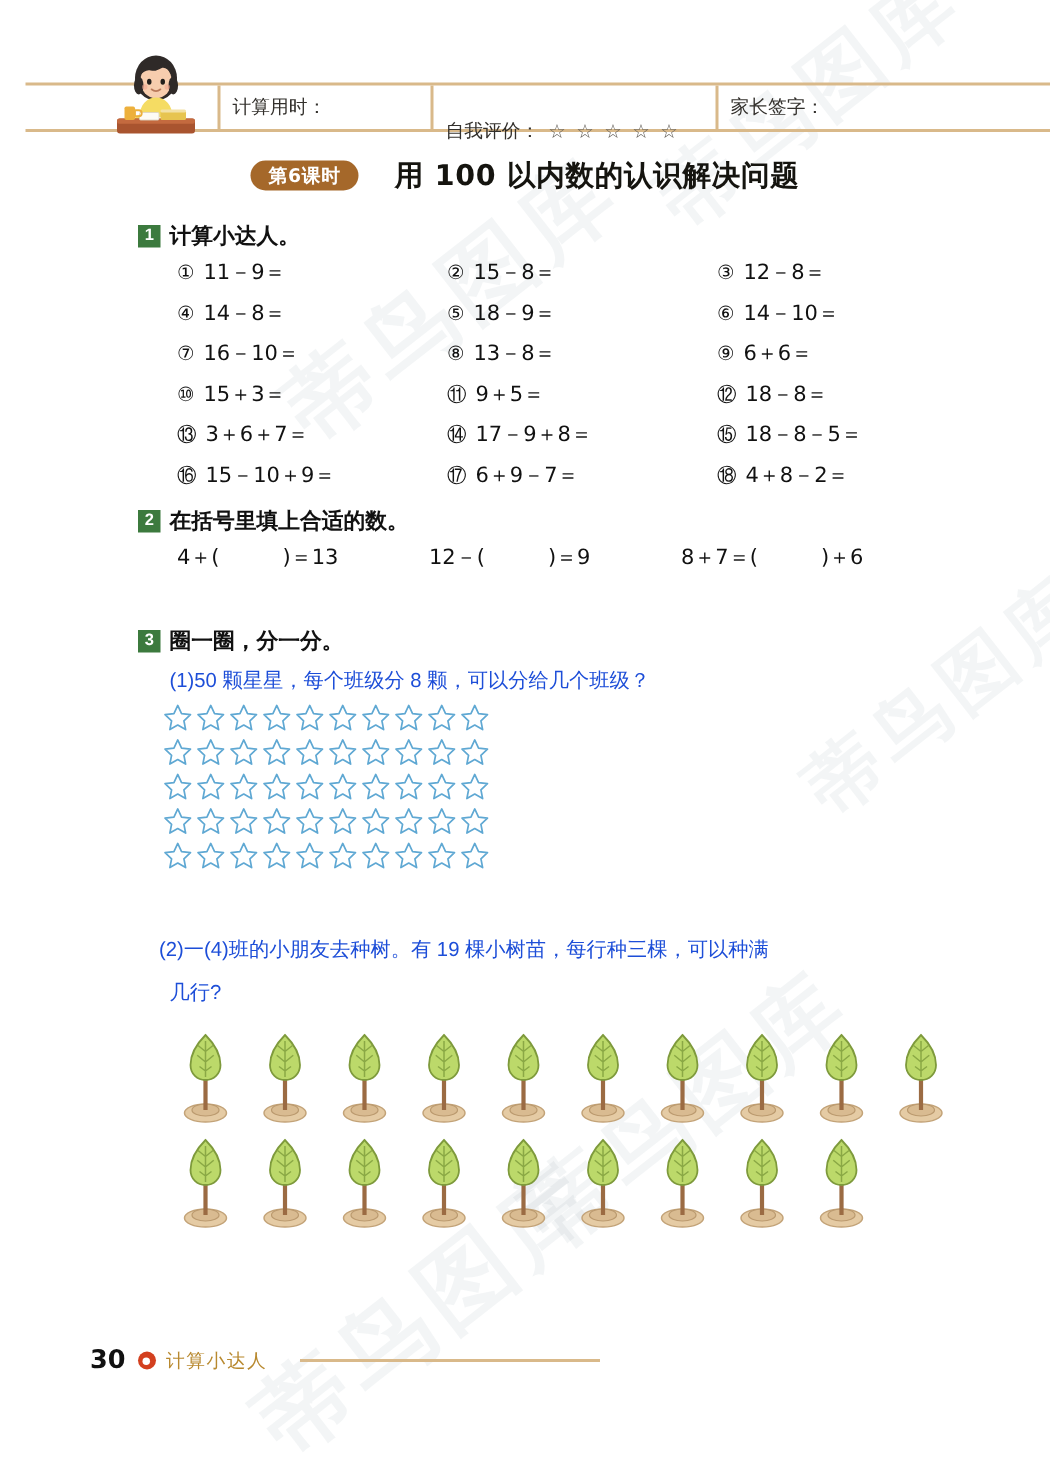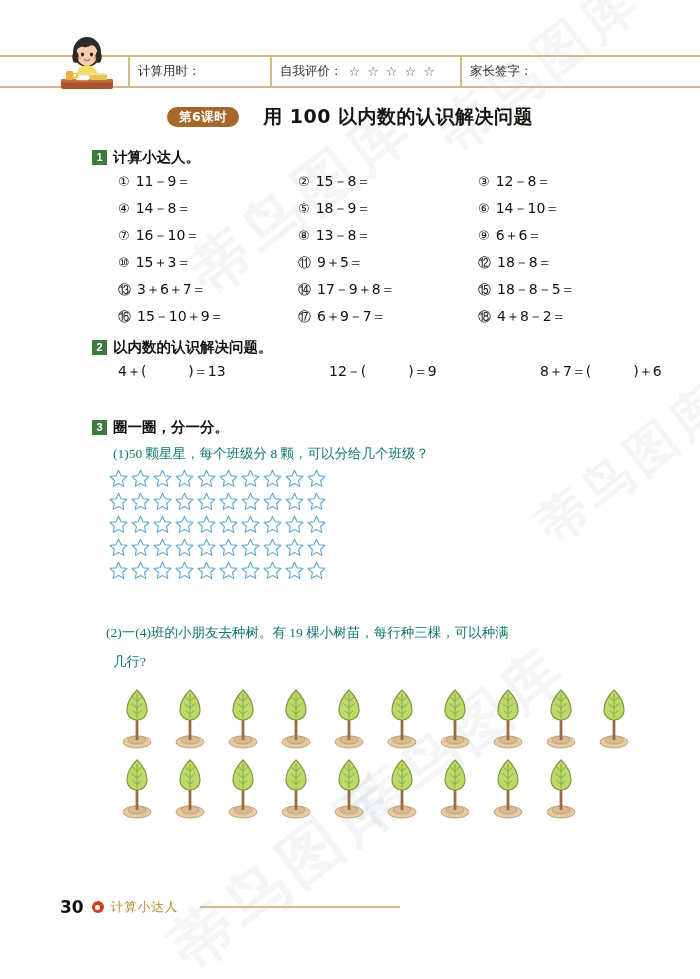--- a/index.html
+++ b/index.html
@@ -35,21 +35,21 @@
   }
   .wm-a { left: 170px; top: 160px; font-size: 60px; }
   .wm-b { left: 420px; top: 30px;  font-size: 54px; }
   .wm-c { left: 330px; top: 700px; font-size: 58px; }
   .wm-d { left: 150px; top: 830px; font-size: 62px; }
   .wm-e { left: 520px; top: 430px; font-size: 50px; }
 
   
   .header-area {
     position: absolute;
-    left: 0; top: 26px;
+    left: 17px; top: 26px;
     width: 624px; height: 68px;
     z-index: 10;
   }
   .hdr-line {
     position: absolute;
     left: 0; width: 700px;
     height: 2px;
     background: #d9b98a;
   }
   .hdr-line-top { top: 29px; }
@@ -68,21 +68,21 @@
     box-sizing: border-box;
   }
   .hdr-div {
     position: absolute;
     top: 31px;
     width: 1.5px;
     height: 29px;
     background: #d9b98a;
   }
   .hdr-cell-time   { left: 130px; }
-  .hdr-cell-eval   { left: 272px; }
+  .hdr-cell-eval   { left: 272px; margin-top: 16px; }
   .hdr-cell-sign   { left: 462px; }
   .hdr-div-1 { left: 128px; }
   .hdr-div-2 { left: 270px; }
   .hdr-div-3 { left: 460px; }
 
   .eval-stars {
     display: inline-flex;
     gap: 7px;
     margin-left: 6px;
     font-size: 13px;
@@ -184,35 +184,34 @@
   }
 
   
   .fill-grid {
     position: absolute;
     left: 118px; top: 363px;
     width: 545px;
     display: grid;
     grid-template-columns: 168px 168px 200px;
     row-gap: 17px;
-    gap: 43px;
   }
   .fill-item {
     font-size: 14px;
     color: #111;
     font-family: "DejaVu Sans", sans-serif;
     white-space: nowrap;
   }
 
   
   .q-sub {
     position: absolute;
     font-size: 13.5px;
-    color: #0f766e;
-    font-family: Liberation Serif, serif;
+    color: #1d4ed8;
+    font-family: Liberation Sans, sans-serif;
     line-height: 1.7;
   }
 
   
   .star-grid {
     position: absolute;
     left: 108px; top: 468px;
   }
   .star-row {
     display: flex;
@@ -442,21 +441,21 @@
         <span>6＋9－7＝</span>
       </div>
     <div class="calc-item">
         <span class="circ-num">⑱</span>
         <span>4＋8－2＝</span>
       </div>
   </div>
 
   <div class="q-head" style="left:92px; top:338px;">
     <span class="q-num">2</span>
-    <span>以内数的认识解决问题。</span>
+    <span>在括号里填上合适的数。</span>
   </div>
 
   <div class="fill-grid">
     <div class="fill-item">4＋(　　　)＝13</div>
     <div class="fill-item">12－(　　　)＝9</div>
     <div class="fill-item">8＋7＝(　　　)＋6</div>
   </div>
 
   <div class="q-head" style="left:92px; top:418px;">
     <span class="q-num">3</span>

